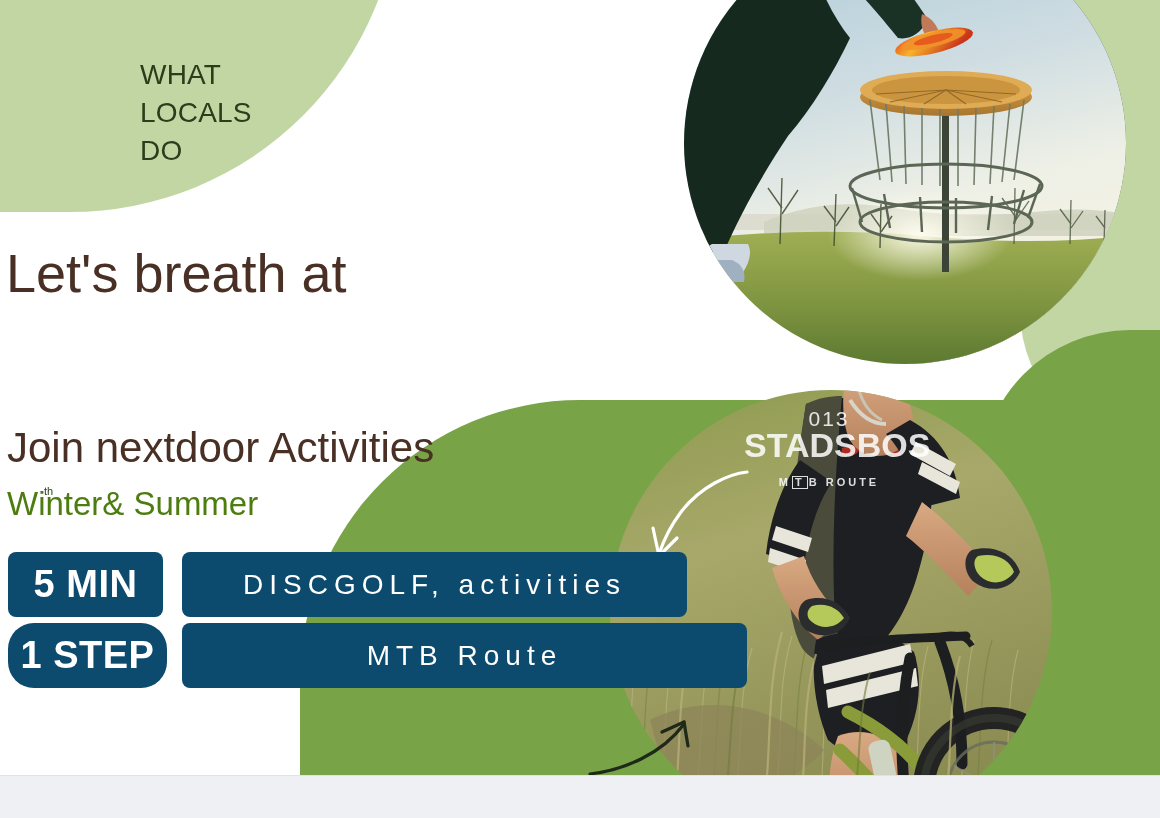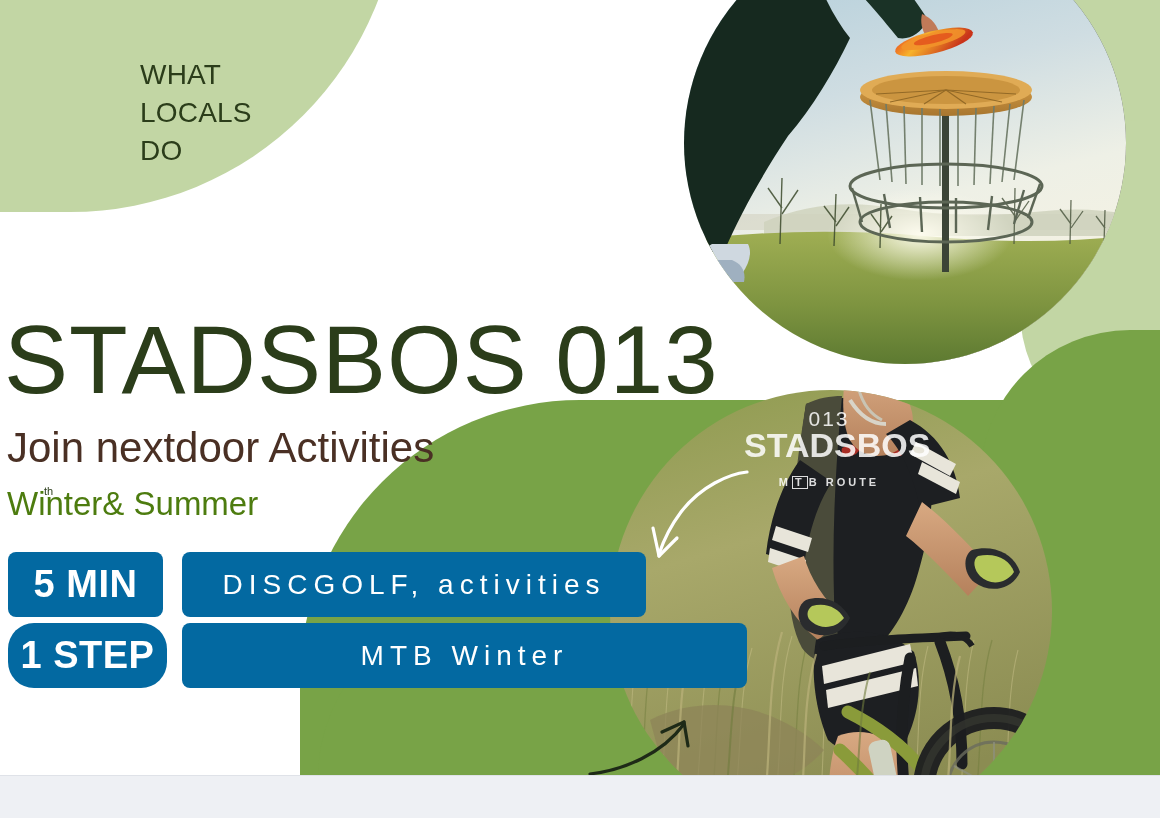--- a/index.html
+++ b/index.html
@@ -135,21 +135,21 @@
     top: 486px;
     color: #2b3d1a;
     font-size: 11px;
     line-height: 11px;
     font-weight: 400;
   }
 
   
   .pill {
     position: absolute;
-    background: #0369a1;
+    background: #0c4a6e;
     border-radius: 8px;
     display: flex;
     align-items: center;
     justify-content: center;
     color: #ffffff;
     box-sizing: border-box;
   }
   .pill-badge {
     font-weight: 700;
   }
@@ -166,21 +166,21 @@
     top: 623px;
     width: 159px;
     height: 65px;
     font-size: 38px;
     letter-spacing: 0.5px;
     border-radius: 26px;
   }
   .label-disc {
     left: 182px;
     top: 552px;
-    width: 464px;
+    width: 505px;
     height: 65px;
     font-size: 28px;
     letter-spacing: 6px;
     font-weight: 400;
   }
   .label-mtb {
     left: 182px;
     top: 623px;
     width: 565px;
     height: 65px;
@@ -580,26 +580,26 @@
       <path d="M20 86 C54 82 92 66 114 36" stroke="#1e2a17" stroke-width="3.2" fill="none" stroke-linecap="round"></path>
       <path d="M114 34 L92 44" stroke="#1e2a17" stroke-width="3.2" fill="none" stroke-linecap="round"></path>
       <path d="M114 34 L118 58" stroke="#1e2a17" stroke-width="3.2" fill="none" stroke-linecap="round"></path>
     </svg>
   </div>
 
   <div class="eyebrow" style="white-space:pre-line;">WHAT
 LOCALS
 DO</div>
 
-  <div class="bigtitle">STADSBOS 013</div>
+  <div class="kicker">Let's breath at</div>
   <div class="sub1">Join nextdoor Activities</div>
   <div class="sub2">Winter&amp; Summer</div>
   <div class="sup-artifact">th</div>
 
   <div class="pill pill-badge badge-5min">5 MIN</div>
   <div class="pill label-disc">DISCGOLF, activities</div>
   <div class="pill pill-badge badge-1step">1 STEP</div>
-  <div class="pill label-mtb">MTB Winter</div>
+  <div class="pill label-mtb">MTB Route</div>
 
   <div class="white-gap"></div>
   <div class="bottom-strip"></div>
 
 </div>
 
 </body></html>

